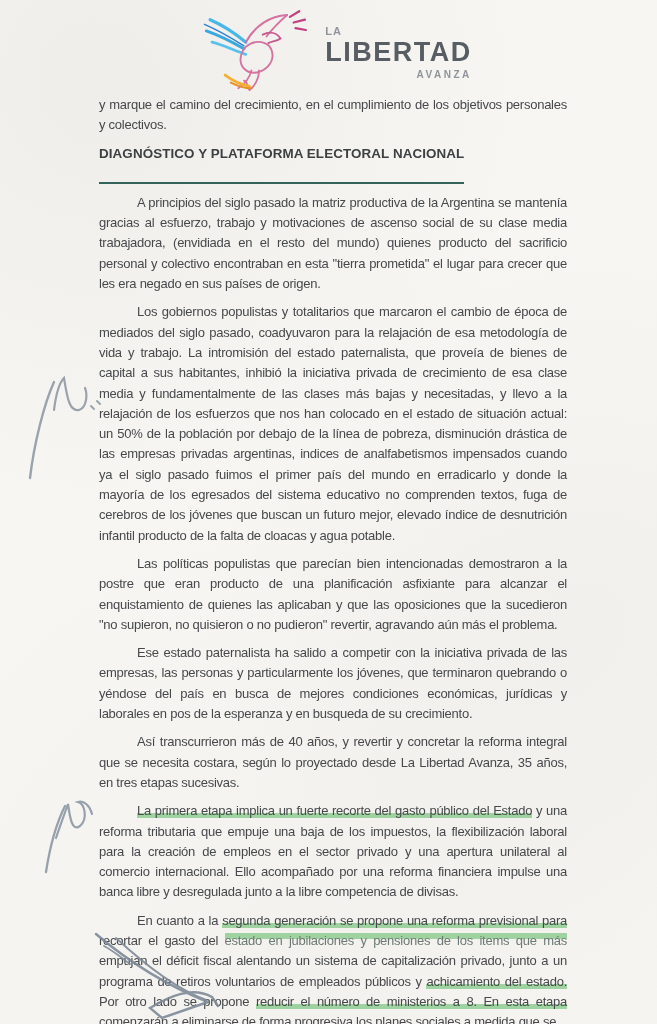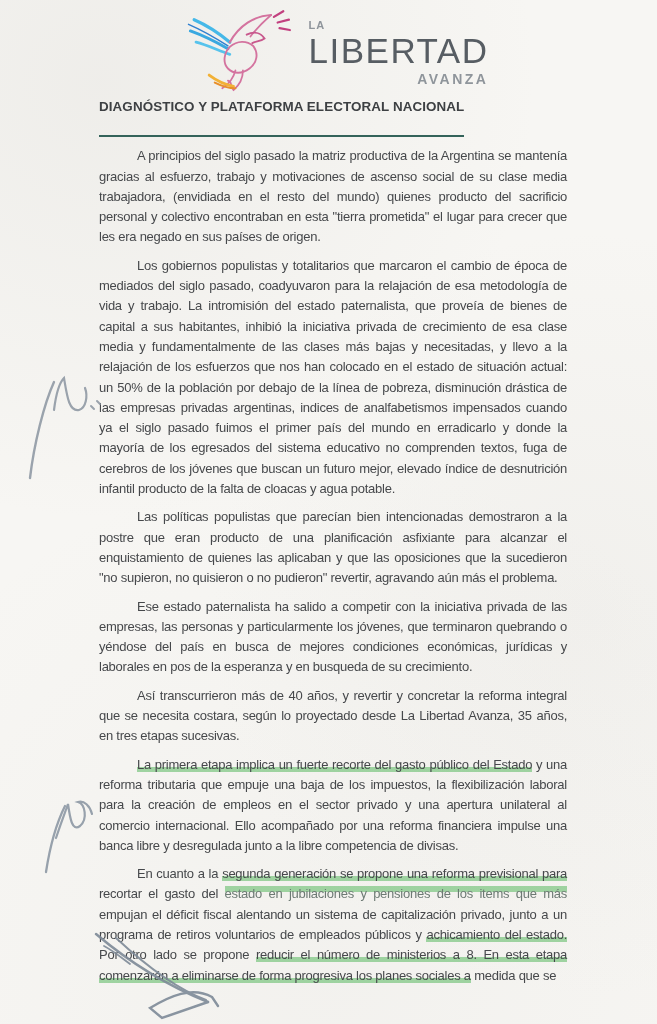--- a/index.html
+++ b/index.html
@@ -11,22 +11,22 @@
                      radial-gradient(circle at 50% 95%, rgba(210,208,203,.12), transparent 50%);
     overflow:hidden;
     font-family:"Liberation Sans", sans-serif;
     color:#46484b;
   }
   
   .logo{position:absolute;top:8px;left:12px;right:0;display:flex;justify-content:center;align-items:center;gap:6px;}
   .logo svg{display:block;}
   .logo-text{display:flex;flex-direction:column;line-height:1;}
   .logo-la{font-size:11px;font-weight:bold;color:#8f959b;letter-spacing:1px;margin-bottom:2px;}
-  .logo-libertad{font-size:35px;font-weight:normal;color:#575d63;letter-spacing:1.5px;}
-  .logo-avanza{font-size:14px;font-weight:bold;color:#8f959b;letter-spacing:2.5px;text-align:right;margin-top:4px;}
+  .logo-libertad{font-size:27px;font-weight:bold;color:#575d63;letter-spacing:1.5px;}
+  .logo-avanza{font-size:10px;font-weight:bold;color:#8f959b;letter-spacing:2.5px;text-align:right;margin-top:4px;}
   
   .textcol{
     position:absolute;left:99px;top:95px;width:468px;
     font-size:13px;line-height:20.3px;letter-spacing:-0.25px;
     text-align:justify;
   }
   .textcol p{margin:0 0 8px 0;}
   p.ind{text-indent:38px;}
   .heading-wrap{margin:2px 0 9px 0;text-align:left;}
   .heading{
@@ -74,20 +74,21 @@
       <path d="M36,79 C44,83 50,85 58,85" stroke="#e88f2a" stroke-width="2.2"></path>
     </svg>
     <div class="logo-text">
       <span class="logo-la">LA</span>
       <span class="logo-libertad">LIBERTAD</span>
       <span class="logo-avanza">AVANZA</span>
     </div>
   </div>
 
   <div class="textcol">
+    <p>y marque el camino del crecimiento, en el cumplimiento de los objetivos personales y colectivos.</p>
 
     <div class="heading-wrap">
       <span class="heading">DIAGNÓSTICO Y PLATAFORMA ELECTORAL NACIONAL</span>
     </div>
 
     <p class="ind">A principios del siglo pasado la matriz productiva de la Argentina se mantenía gracias al esfuerzo, trabajo y motivaciones de ascenso social de su clase media trabajadora, (envidiada en el resto del mundo) quienes producto del sacrificio personal y colectivo encontraban en esta "tierra prometida" el lugar para crecer que les era negado en sus países de origen.</p>
     <p class="ind">Los gobiernos populistas y totalitarios que marcaron el cambio de época de mediados del siglo pasado, coadyuvaron para la relajación de esa metodología de vida y trabajo. La intromisión del estado paternalista, que proveía de bienes de capital a sus habitantes, inhibió la iniciativa privada de crecimiento de esa clase media y fundamentalmente de las clases más bajas y necesitadas, y llevo a la relajación de los esfuerzos que nos han colocado en el estado de situación actual: un 50% de la población por debajo de la línea de pobreza, disminución drástica de las empresas privadas argentinas, indices de analfabetismos impensados cuando ya el siglo pasado fuimos el primer país del mundo en erradicarlo y donde la mayoría de los egresados del sistema educativo no comprenden textos, fuga de cerebros de los jóvenes que buscan un futuro mejor, elevado índice de desnutrición infantil producto de la falta de cloacas y agua potable.</p>
     <p class="ind">Las políticas populistas que parecían bien intencionadas demostraron a la postre que eran producto de una planificación asfixiante para alcanzar el enquistamiento de quienes las aplicaban y que las oposiciones que la sucedieron "no supieron, no quisieron o no pudieron" revertir, agravando aún más el problema.</p>
     <p class="ind">Ese estado paternalista ha salido a competir con la iniciativa privada de las empresas, las personas y particularmente los jóvenes, que terminaron quebrando o yéndose del país en busca de mejores condiciones económicas, jurídicas y laborales en pos de la esperanza y en busqueda de su crecimiento.</p>
     <p class="ind">Así transcurrieron más de 40 años, y revertir y concretar la reforma integral que se necesita costara, según lo proyectado desde La Libertad Avanza, 35 años, en tres etapas sucesivas.</p>

